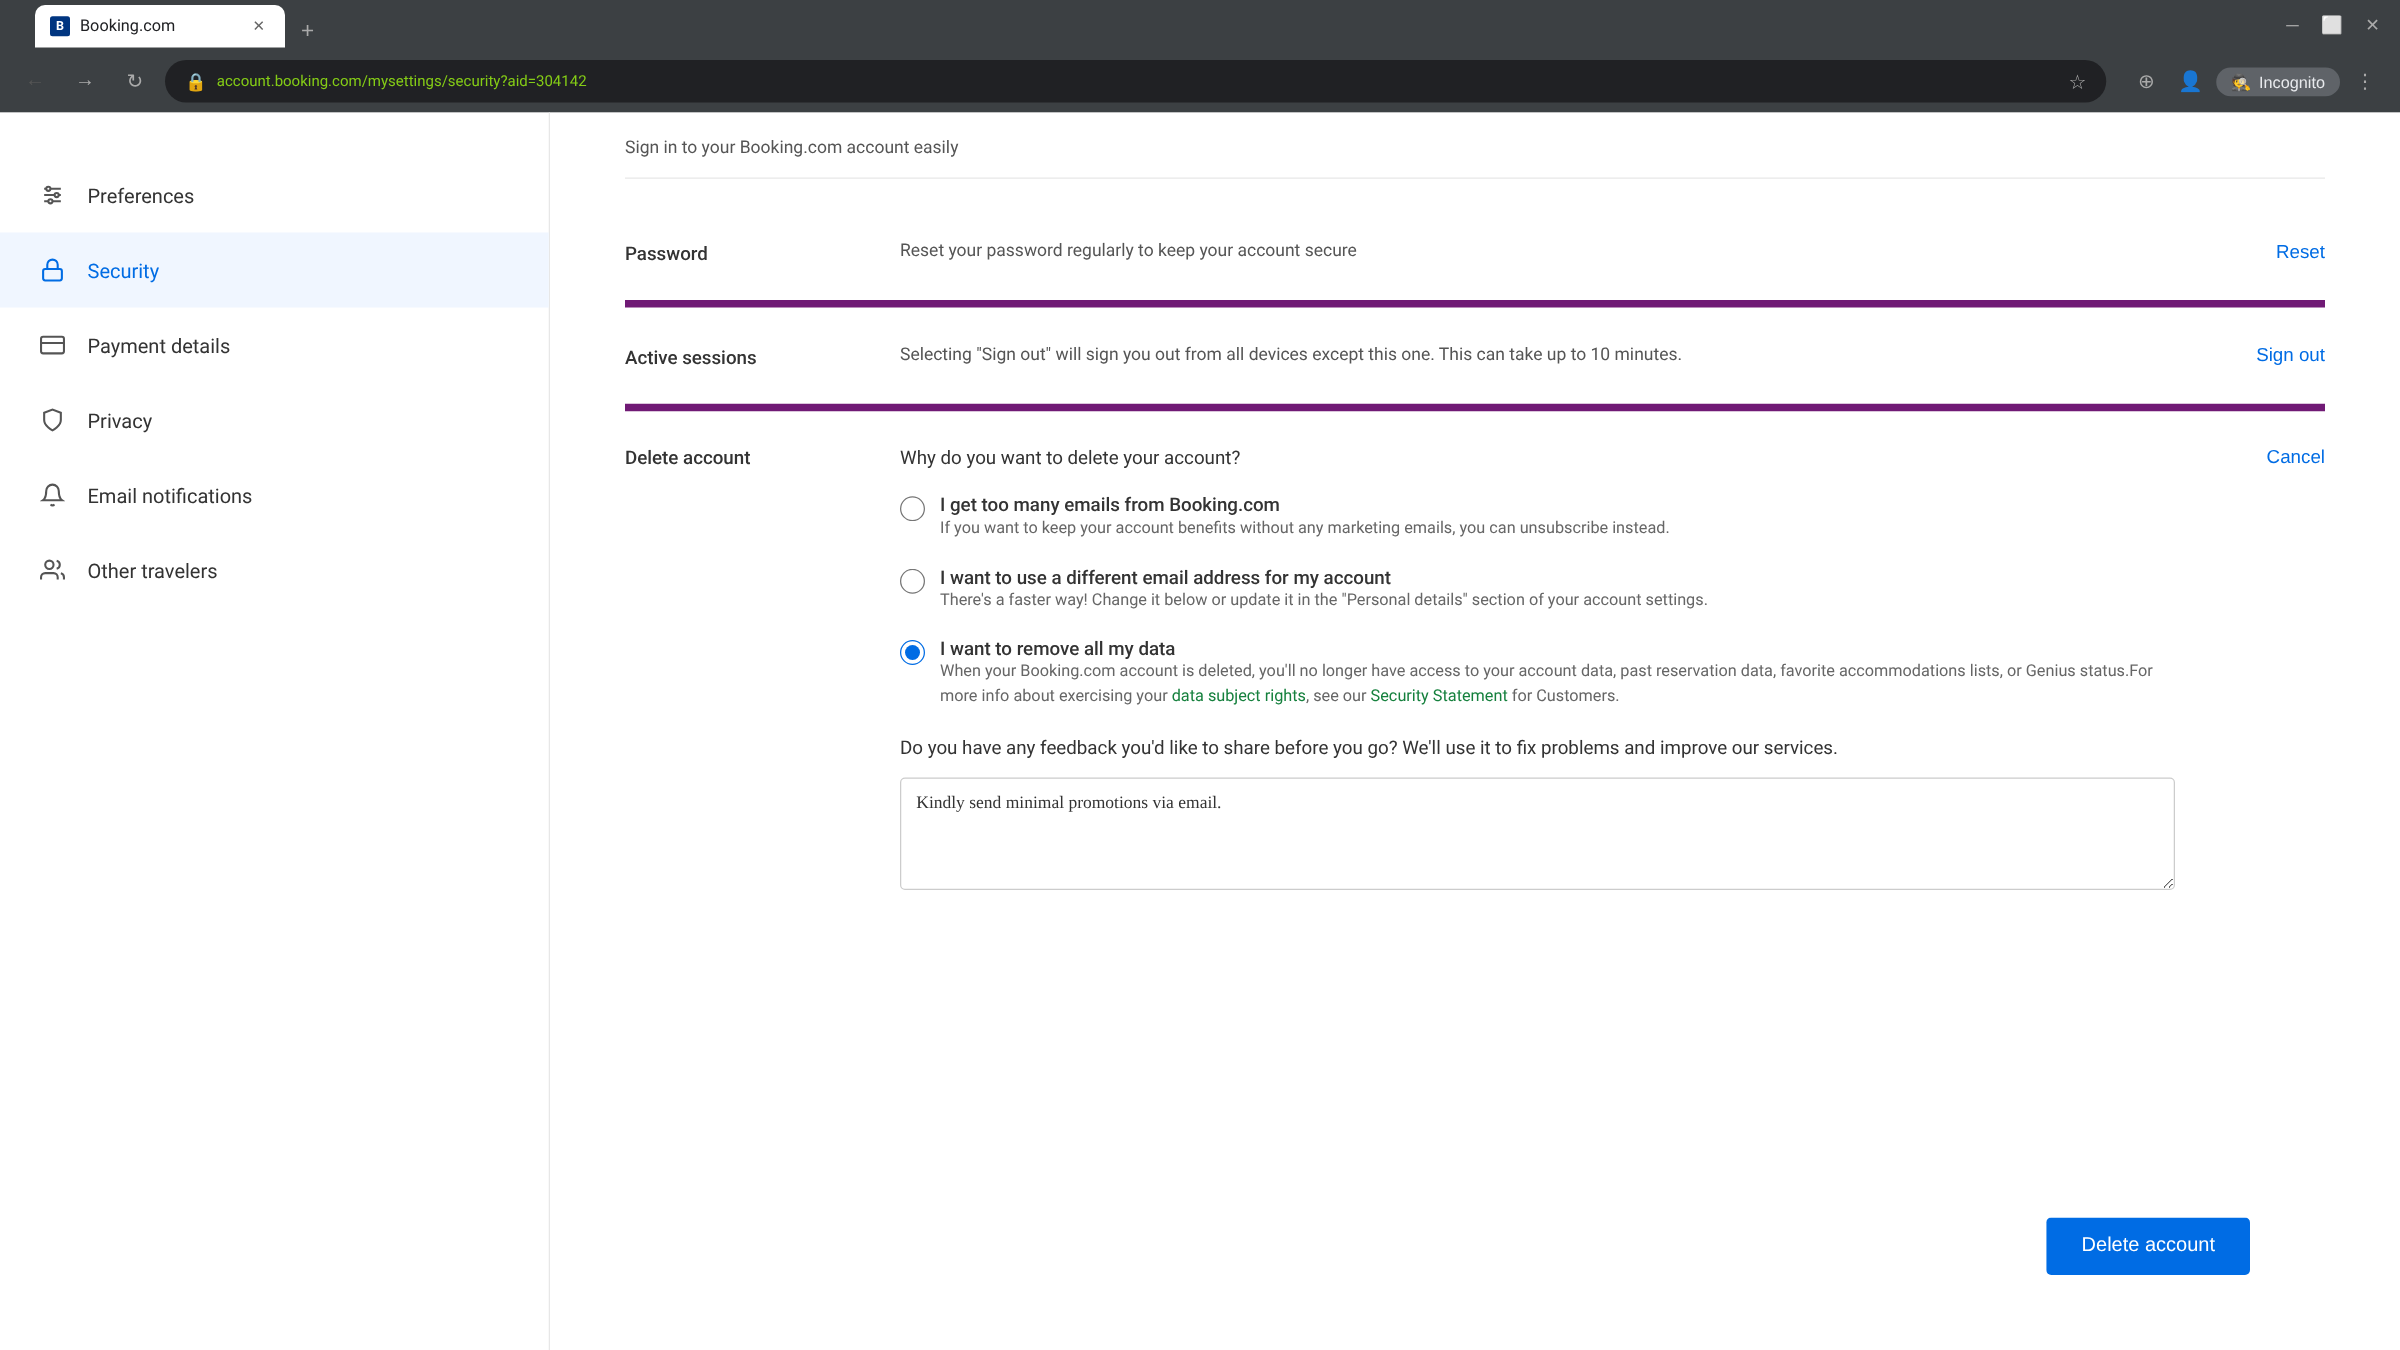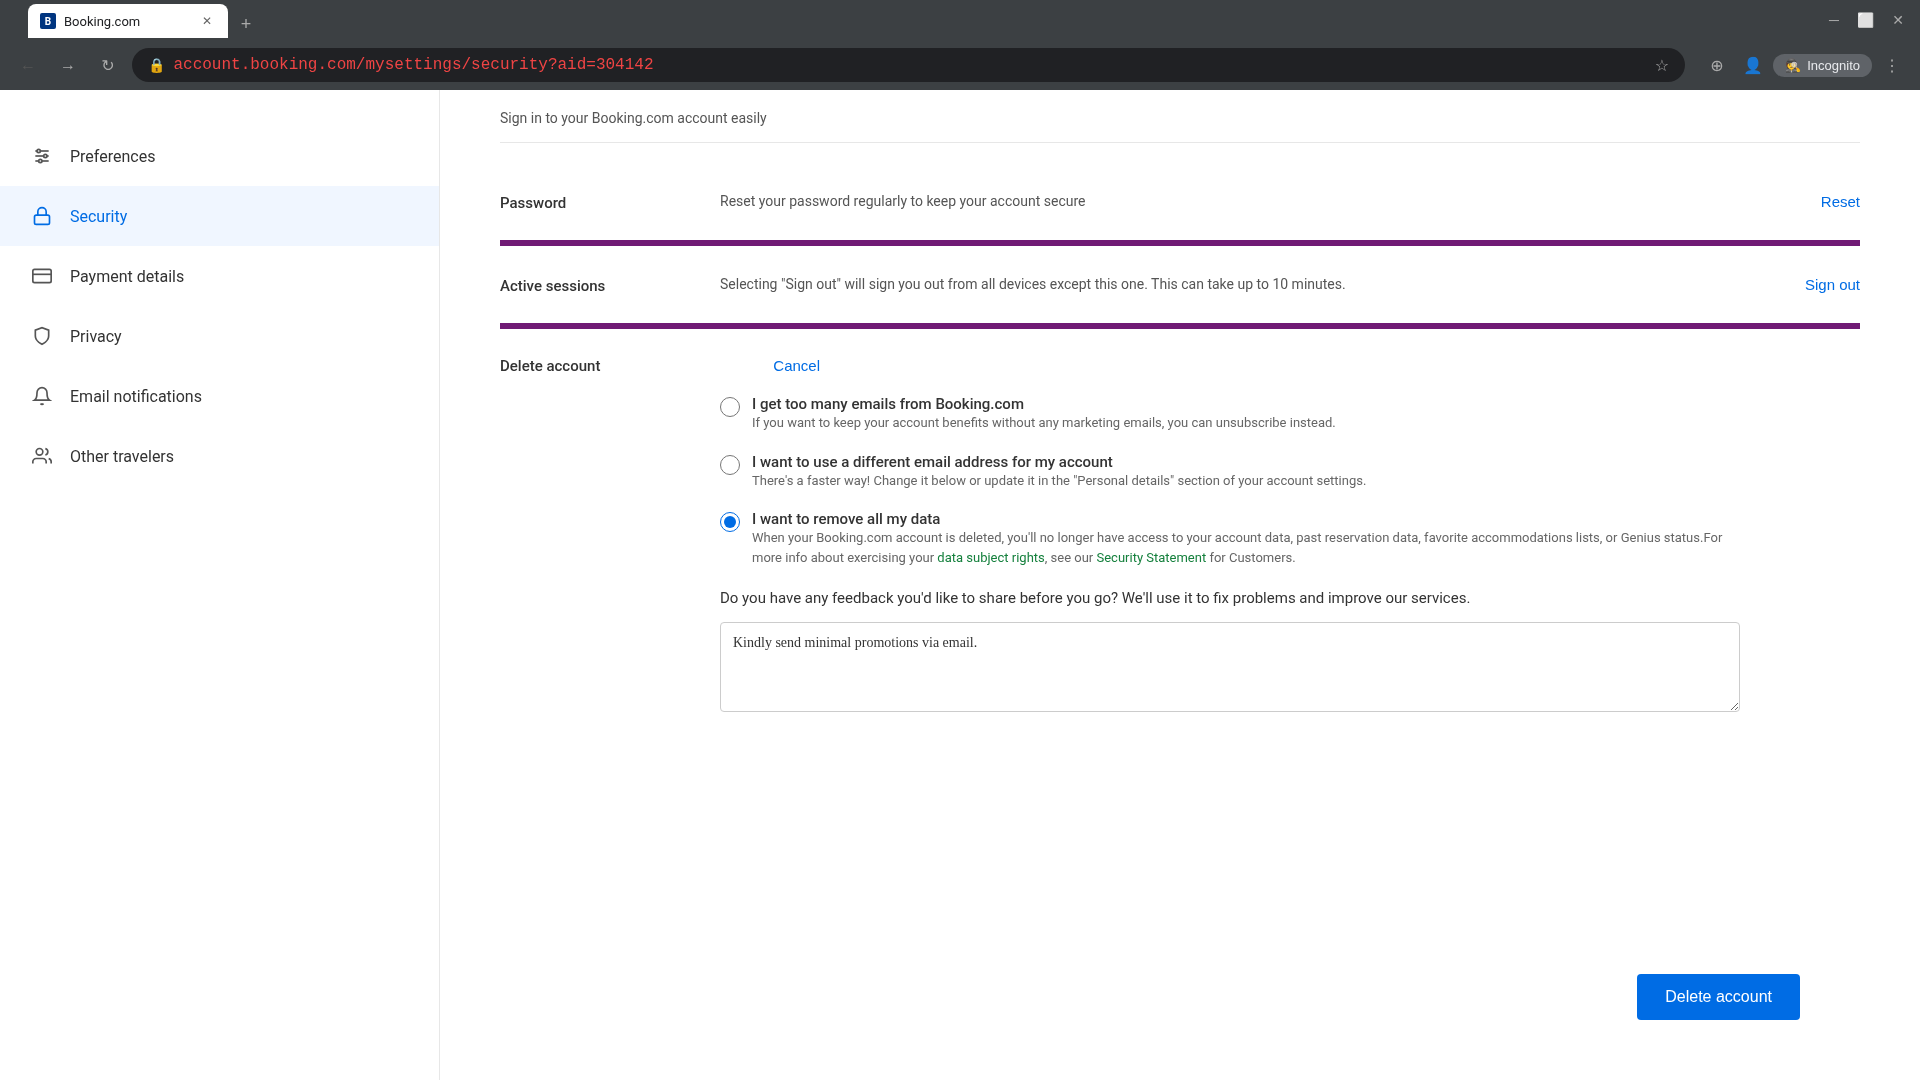--- a/index.html
+++ b/index.html
@@ -149,24 +149,23 @@
       display: flex;
       align-items: center;
       padding: 0 16px;
       gap: 8px;
     }
     .address-lock {
       color: #aaa;
       font-size: 14px;
     }
     .address-text {
-      color: #ef4444;
-      font-size: 16px;
-      flex: 1;
-      font-family: Liberation Mono, monospace;
+      color: #84cc16;
+      font-size: 12px;
+      flex: 1;
     }
     .address-star {
       color: #aaa;
       font-size: 16px;
     }
     .browser-icons {
       display: flex;
       align-items: center;
       gap: 4px;
       margin-left: 8px;
@@ -539,20 +538,21 @@
         <p class="section-description">Selecting "Sign out" will sign you out from all devices except this one. This can take up to 10 minutes.</p>
       </div>
       <div class="section-action">
         <button class="action-link">Sign out</button>
       </div>
     </div>
 
     <div class="delete-section">
       <div class="delete-header">
         <div class="delete-label">Delete account</div>
+        <div class="delete-question">Why do you want to delete your account?</div>
         <button class="cancel-link" style="color:#006ce4; background:none; border:none; cursor:pointer; font-size:15px; text-align:right; padding:0;">Cancel</button>
       </div>
 
       <div class="radio-options">
 
         <div class="radio-option">
           <input type="radio" name="delete_reason" class="radio-input" id="opt1" style="">
           <div class="radio-label-wrap">
             <label class="radio-label" for="opt1">I get too many emails from Booking.com</label>
             <p class="radio-desc">If you want to keep your account benefits without any marketing emails, you can unsubscribe instead.</p>

